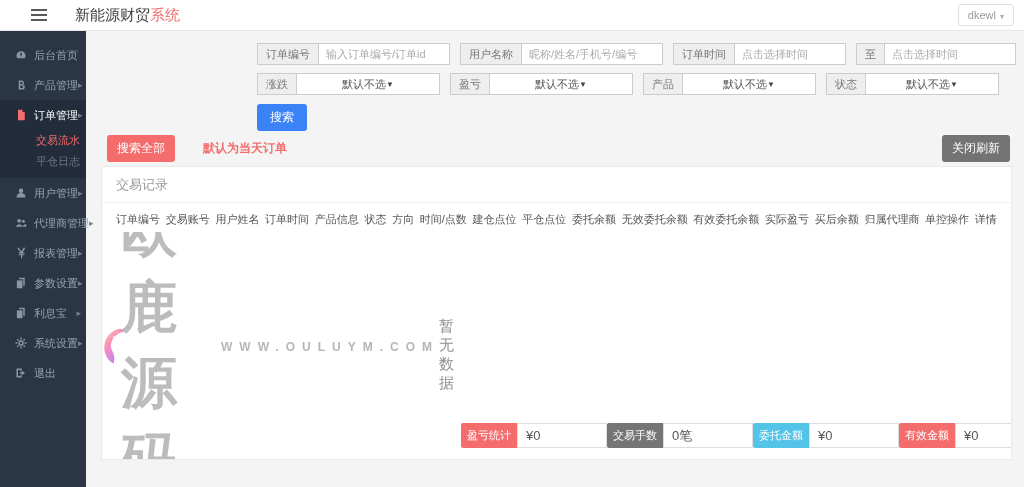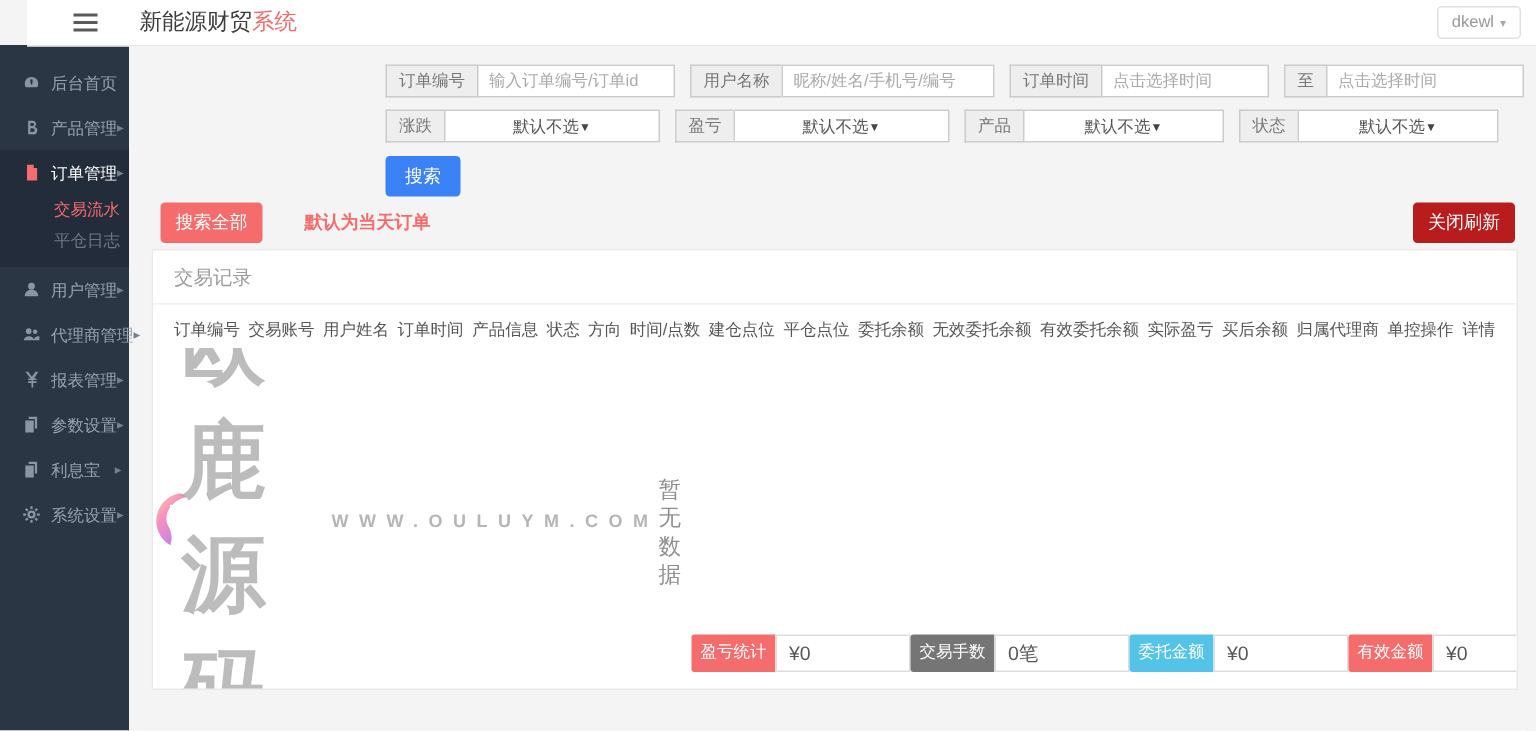--- a/index.html
+++ b/index.html
@@ -1,20 +1,20 @@
 <!DOCTYPE html>
 <html><head>
 <meta charset="utf-8">
 <style>
   html,body{margin:0;padding:0}
   body{width:1024px;height:487px;position:relative;overflow:hidden;
        font-family:"Liberation Sans","DejaVu Sans",sans-serif;background:#f4f4f4}
 
   
-  .header{position:absolute;top:0;left:18px;right:0;height:30px;background:#fff;
+  .header{position:absolute;top:0;left:0;right:0;height:30px;background:#fff;
           border-bottom:1px solid #e7e7e7;z-index:9}
   .hamburger{position:absolute;left:31px;top:9px;width:16px;height:12px;display:flex;
              flex-direction:column;justify-content:space-between;cursor:pointer}
   .hamburger i{display:block;height:2px;background:#5a5a5a}
   .h-title{position:absolute;left:75px;top:0;line-height:30px;font-size:15px;color:#3c3c3c;white-space:nowrap}
   .h-accent{color:#f56c6c}
   .user-btn{position:absolute;right:10px;top:4px;height:20px;line-height:20px;padding:0 9px;
             border:1px solid #e0e0e0;border-radius:3px;font-size:11px;color:#999;background:#fff;cursor:pointer}
   .user-btn .caret{font-size:8px;margin-left:4px;color:#aaa}
 
@@ -48,21 +48,21 @@
              background:#fff;height:20px;padding:0 7px;font-size:11px;color:#555;cursor:pointer}
   .selectbox .caret{font-size:8px;color:#444}
   .v0{width:128px}.v1{width:128px}.v2{width:118px}.v3{width:118px}
   .search-btn{margin-top:9px;background:#3b82f6;color:#fff;border:none;border-radius:3px;
               font-size:12px;padding:5px 13px;cursor:pointer;display:inline-block}
   .actions{display:flex;align-items:center;margin-top:5px;padding:0 14px 0 12px;height:24px}
   .btn-salmon{background:#f56c6c;color:#fff;border:none;border-radius:3px;font-size:12px;
               padding:5px 10px;cursor:pointer}
   .today-note{color:#f56c6c;font-size:12px;font-weight:bold;margin-left:28px}
   .spacer{flex:1}
-  .btn-green{background:#b91c1c;color:#fff;border:none;border-radius:3px;font-size:12px;
+  .btn-green{background:#737373;color:#fff;border:none;border-radius:3px;font-size:12px;
              padding:5px 10px;cursor:pointer}
 
   
   .panel{margin:6px 12px 0 6px;background:#fff;border:1px solid #e9e9e9;height:294px;
          display:flex;flex-direction:column;box-sizing:border-box}
   .panel-title{padding:9px 14px 8px;font-size:13px;color:#9a9a9a;border-bottom:1px solid #f0f0f0}
   .cols{display:flex;justify-content:space-between;padding:9px 14px 5px;font-size:11px;color:#555}
   .col{white-space:nowrap}
   .tbody{flex:1;display:flex;flex-direction:row;align-items:center;overflow:hidden}
   .wm-row{display:flex;align-items:center}
@@ -185,20 +185,29 @@
               <line x1="2.9" y1="2.9" x2="4.7" y2="4.7"></line>
               <line x1="11.3" y1="11.3" x2="13.1" y2="13.1"></line>
               <line x1="13.1" y1="2.9" x2="11.3" y2="4.7"></line>
               <line x1="2.9" y1="13.1" x2="4.7" y2="11.3"></line>
             </g>
           </svg>
         </span>
         <span class="s-label">系统设置</span>
         <span class="s-arrow">▸</span>
       </div>
+      <div class="side-item">
+        <span class="s-icon">
+          <svg viewBox="0 0 16 16">
+            <path d="M2 2h7v3H7V4H4v8h3v-1h2v3H2z"></path>
+            <path d="M9 5l4.5 3L9 11V9H6.5V7H9z"></path>
+          </svg>
+        </span>
+        <span class="s-label">退出</span>
+      </div>
     </div>
 </div>
 
 <div class="main">
 
   <div class="filters">
     <div class="frow">
         <div class="igroup">
           <span class="addon">订单编号</span>
           <input class="f-input w0" placeholder="输入订单编号/订单id" style="">

